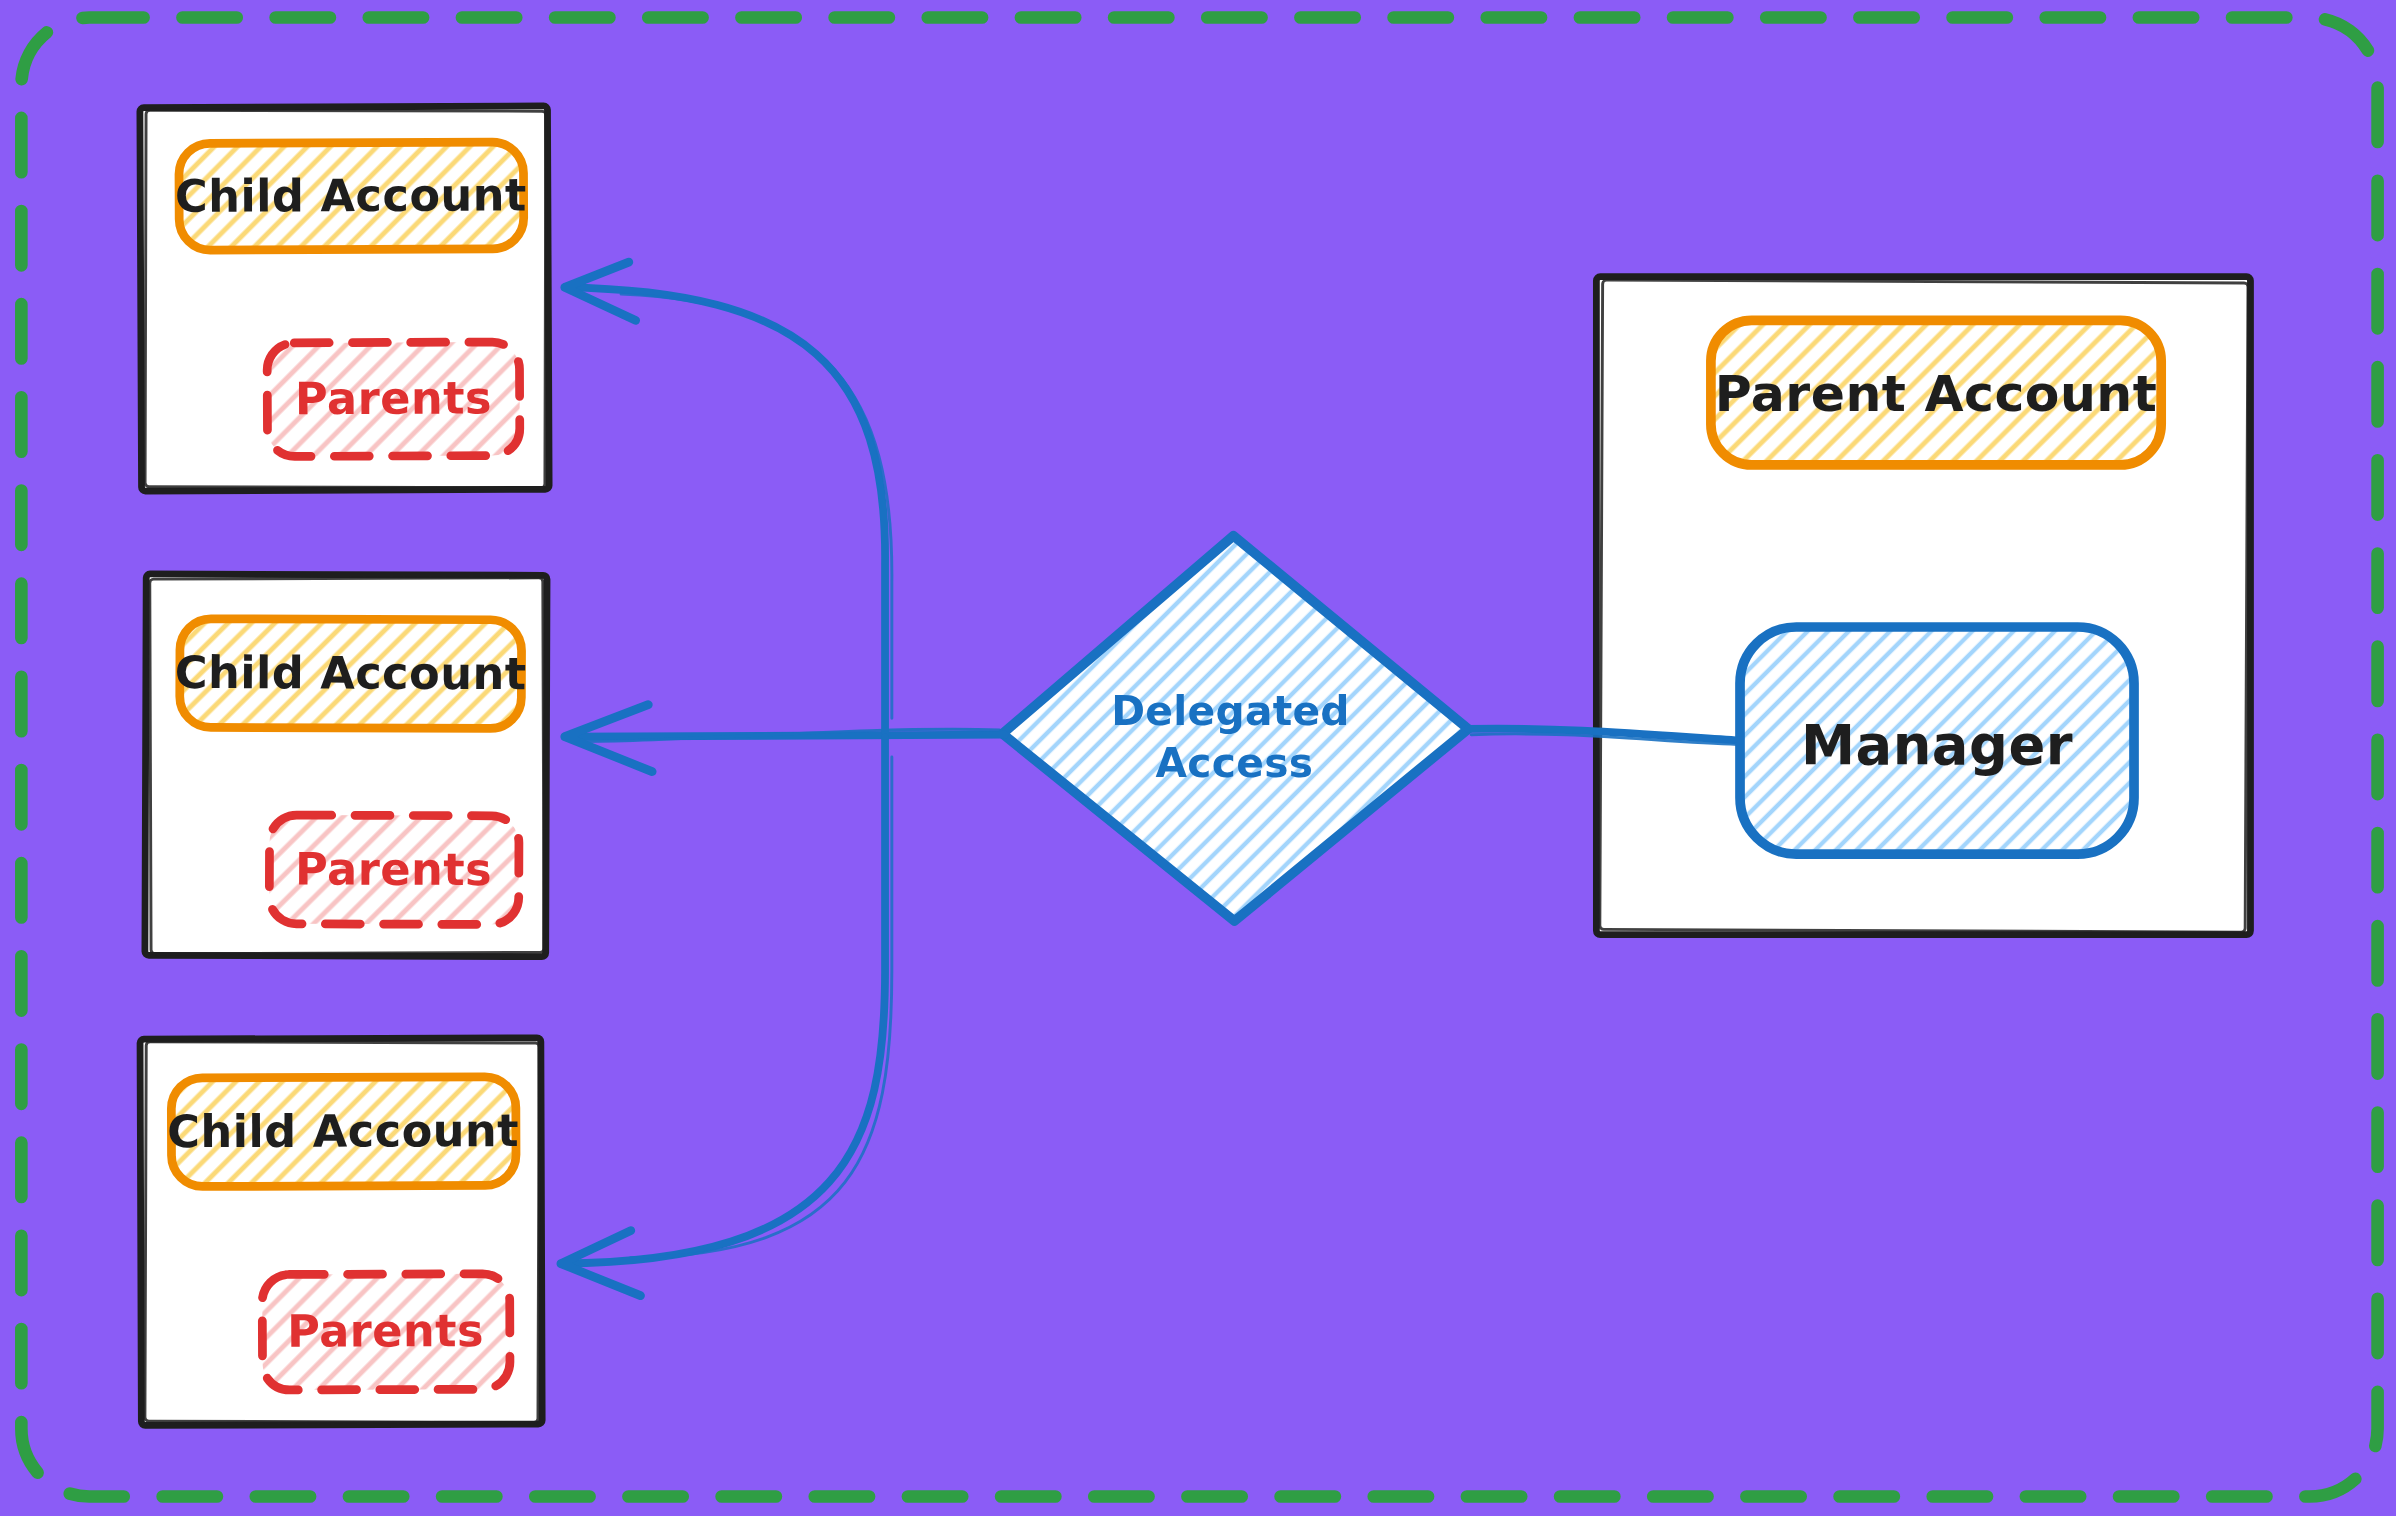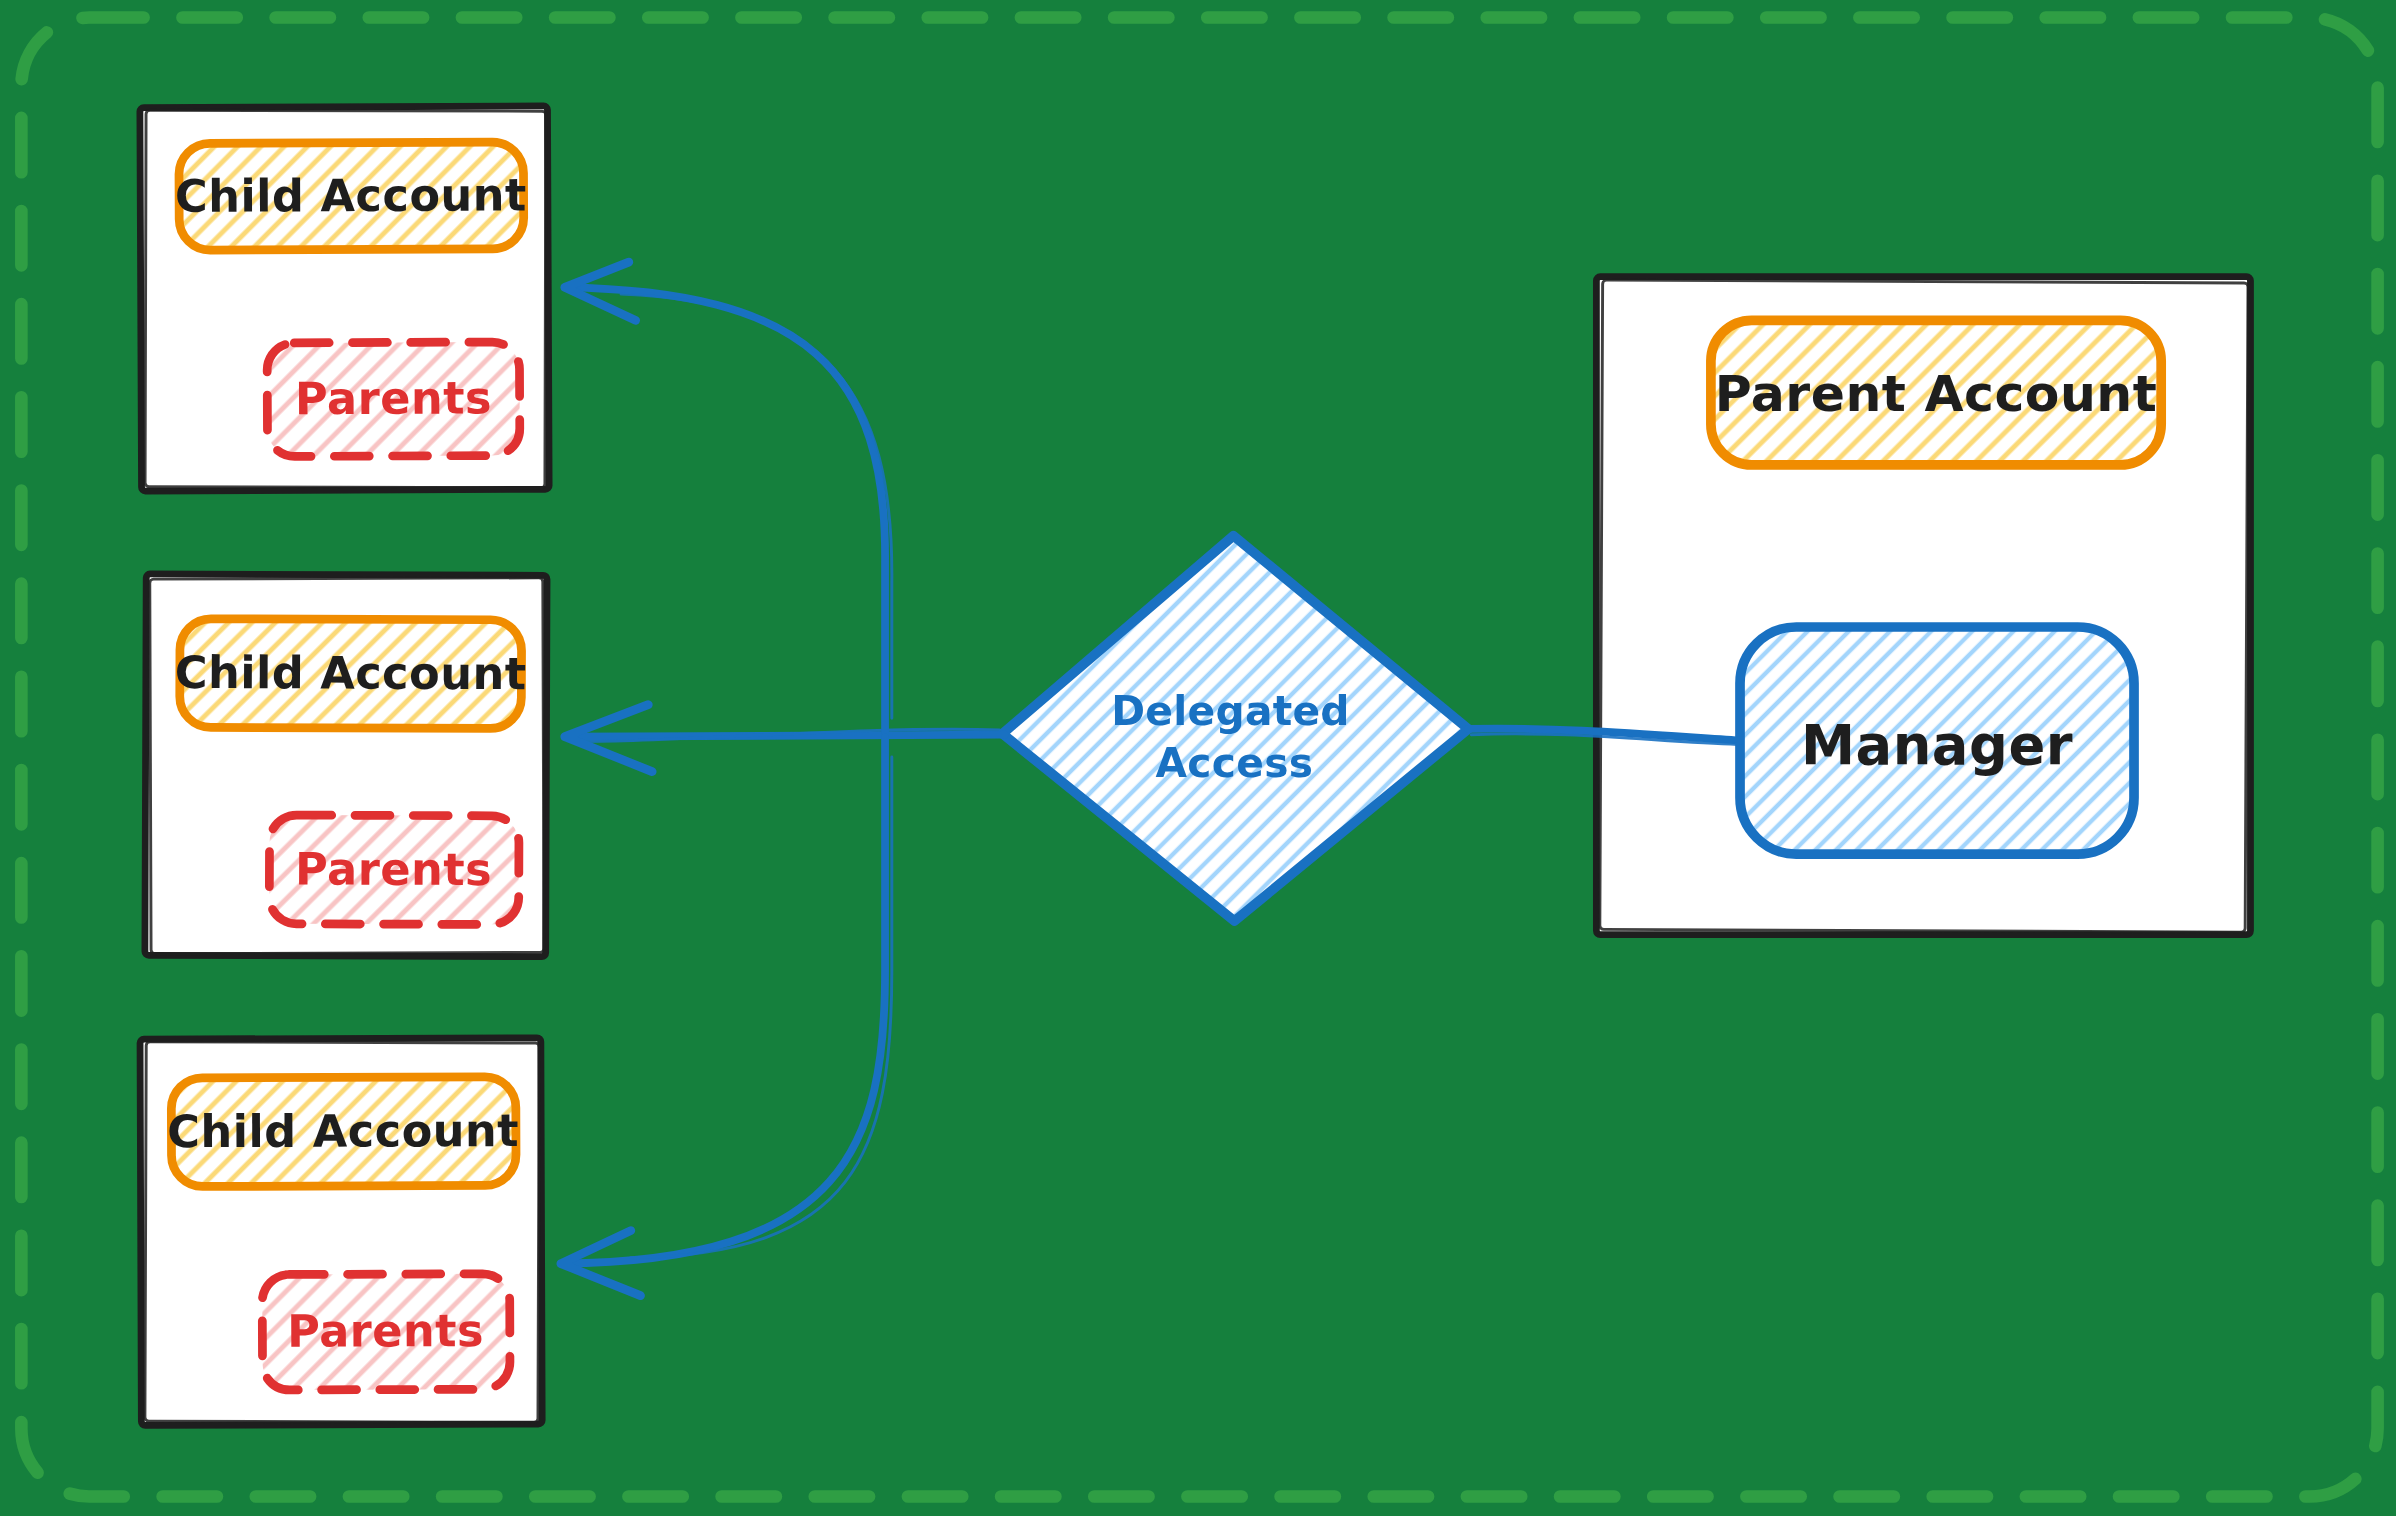--- a/index.html
+++ b/index.html
@@ -1,20 +1,20 @@
 <!DOCTYPE html>
 <html><head>
 <meta charset="utf-8">
 <style>
   html, body { margin: 0; padding: 0; background: #ffffff; }
   .stage {
     position: relative;
     width: 2397px;
     height: 1517px;
-    background: #15803d;
+    background: #8b5cf6;
     overflow: hidden;
   }
   svg { display: block; }
   .hand {
     font-family: "DejaVu Sans", sans-serif;
     font-weight: 700;
     letter-spacing: 0.5px;
   }
   .hand-light {
     font-family: "DejaVu Sans", sans-serif;

